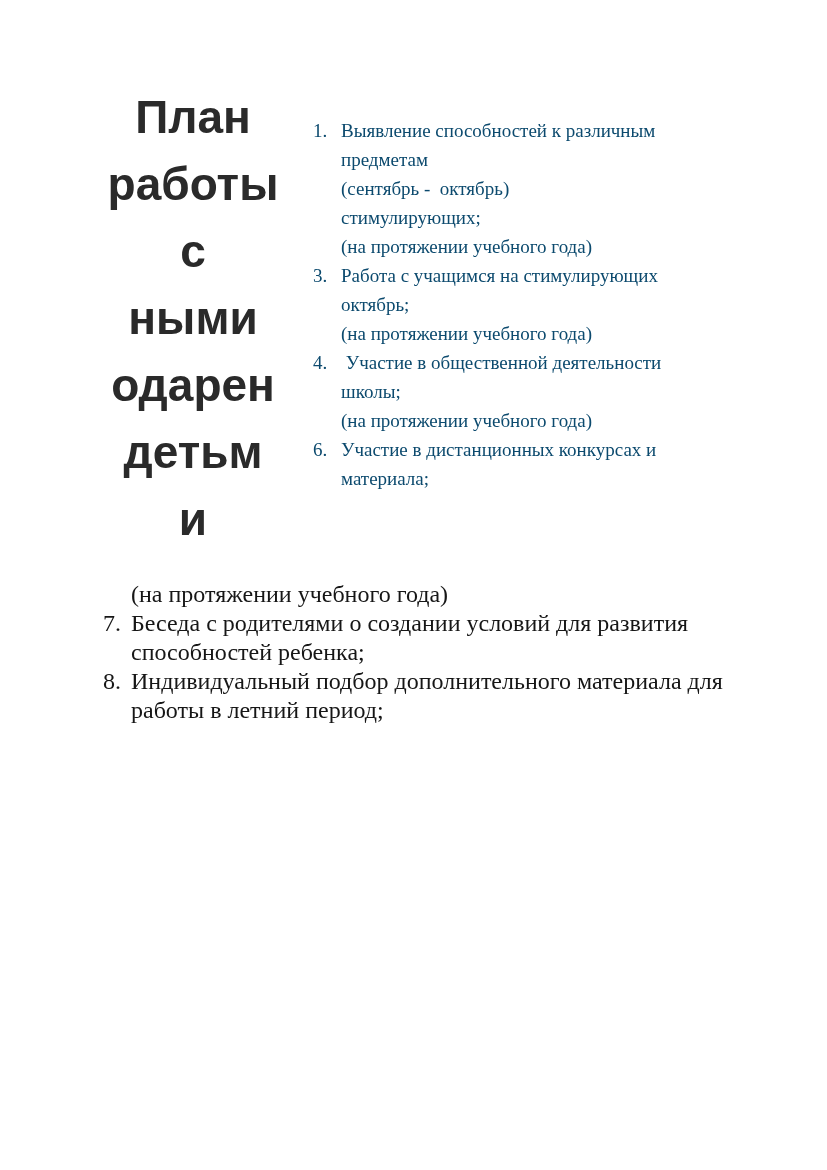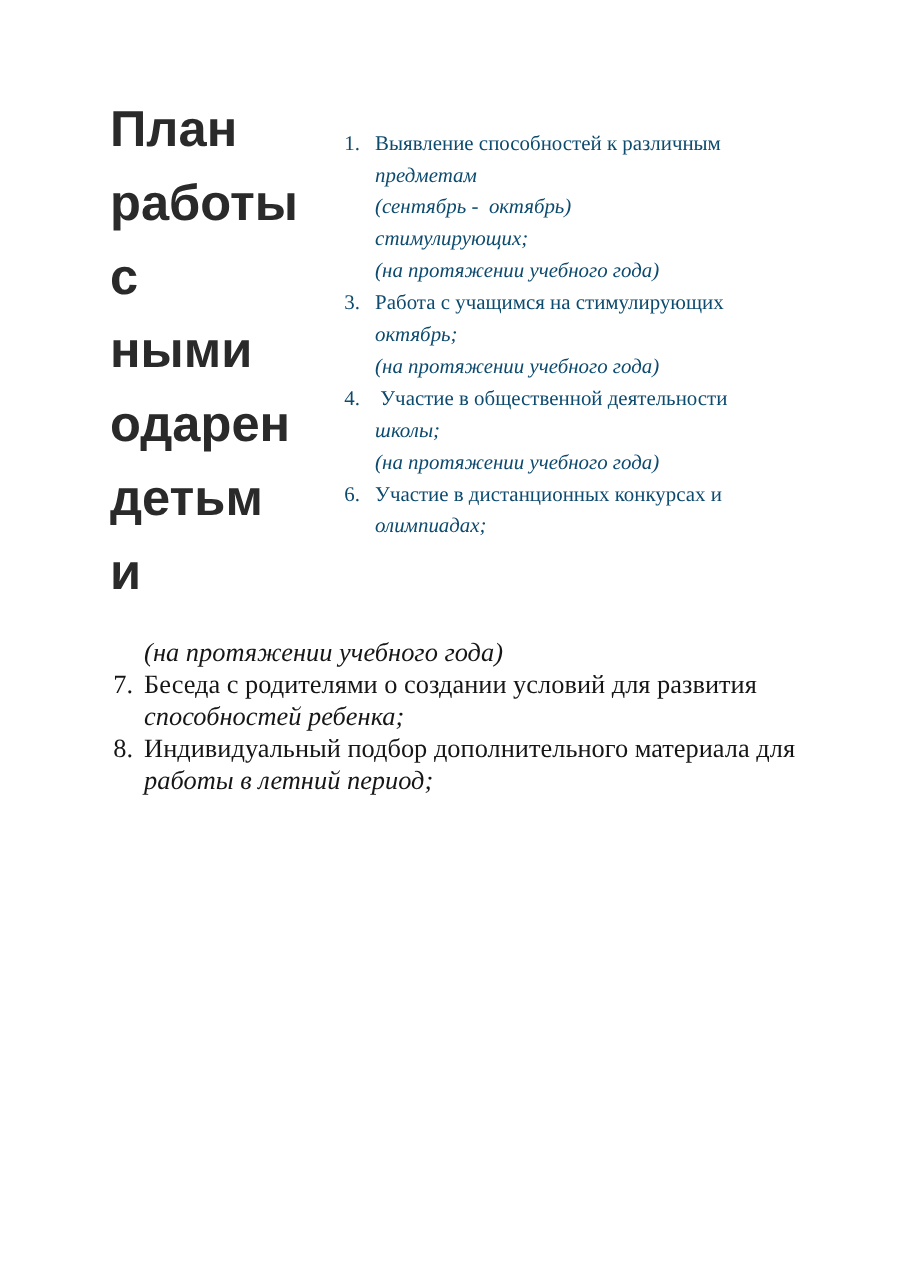--- a/index.html
+++ b/index.html
@@ -12,20 +12,21 @@
     width: 827px;
     height: 1170px;
     background: #ffffff;
     overflow: hidden;
   }
   .doc-title {
     position: absolute;
     left: 100px;
     top: 84px;
     width: 186px;
+    text-align: center;
     font-family: "Liberation Sans", "DejaVu Sans", sans-serif;
     font-weight: 700;
     font-size: 46px;
     line-height: 67px;
     color: #2a2a2a;
   }
   .title-line { white-space: pre; }
   .list-col {
     position: absolute;
     left: 313px;
@@ -45,21 +46,21 @@
     font-size: 24px;
     line-height: 29px;
     color: #161616;
   }
   .line { white-space: pre; }
   .num {
     display: inline-block;
     width: 28px;
     white-space: pre;
   }
-  .cont { padding-left: 28px; font-style: italic; }
+  .cont { padding-left: 28px; }
 </style>
 </head>
 <body>
 
 <div class="page">
 
   <div class="doc-title">
     <div class="title-line">План</div>
     <div class="title-line">работы</div>
     <div class="title-line">с</div>
@@ -90,21 +91,21 @@
 
     <div class="item">
       <div class="line"><span class="num">4.</span><span class="txt"> Участие в общественной деятельности</span></div>
       <div class="line cont">школы;</div>
       <div class="line cont">(на протяжении учебного года)</div>
     </div>
 
 
     <div class="item">
       <div class="line"><span class="num">6.</span><span class="txt">Участие в дистанционных конкурсах и</span></div>
-      <div class="line cont">олимпиадах;</div>
+      <div class="line cont">материала;</div>
     </div>
 
   </div>
 
   <div class="bottom-col">
 
     <div class="line cont">(на протяжении учебного года)</div>
 
     <div class="item">
       <div class="line"><span class="num">7.</span><span class="txt">Беседа с родителями о создании условий для развития</span></div>

